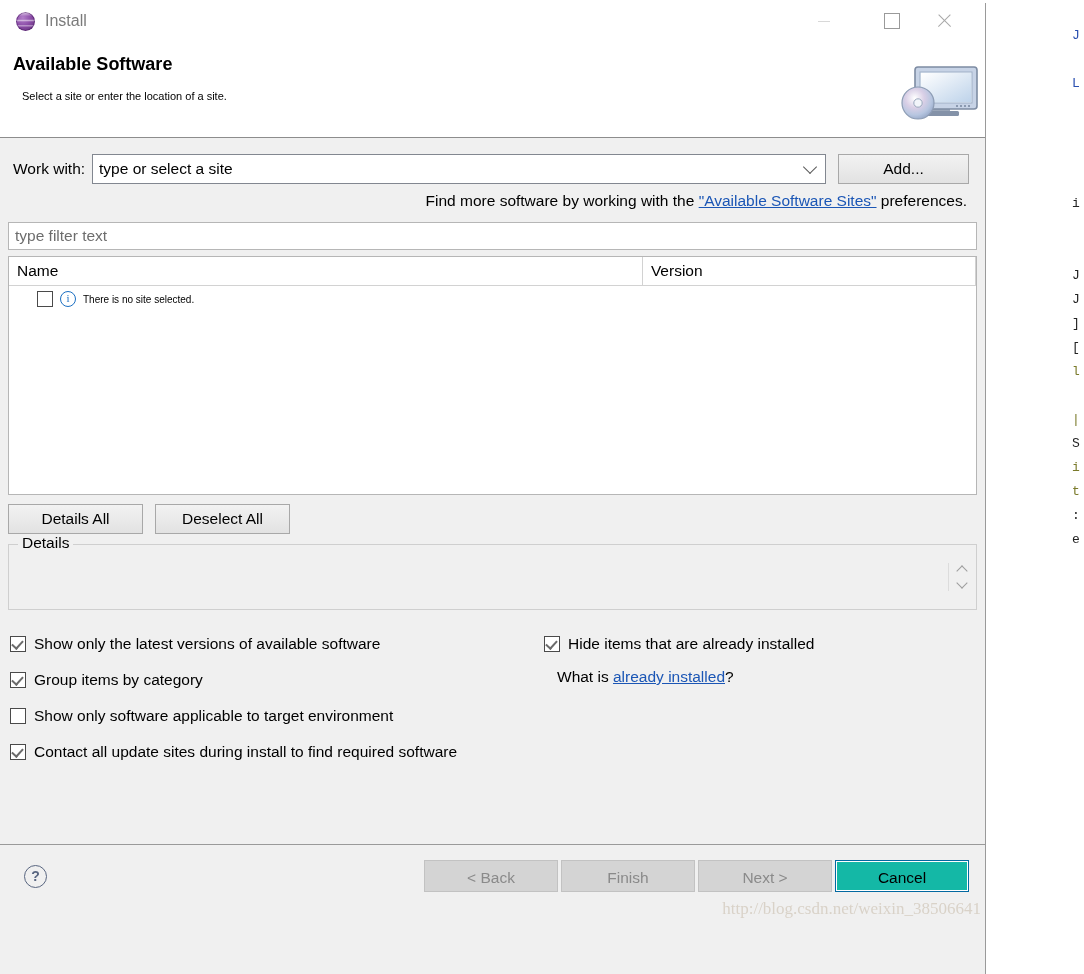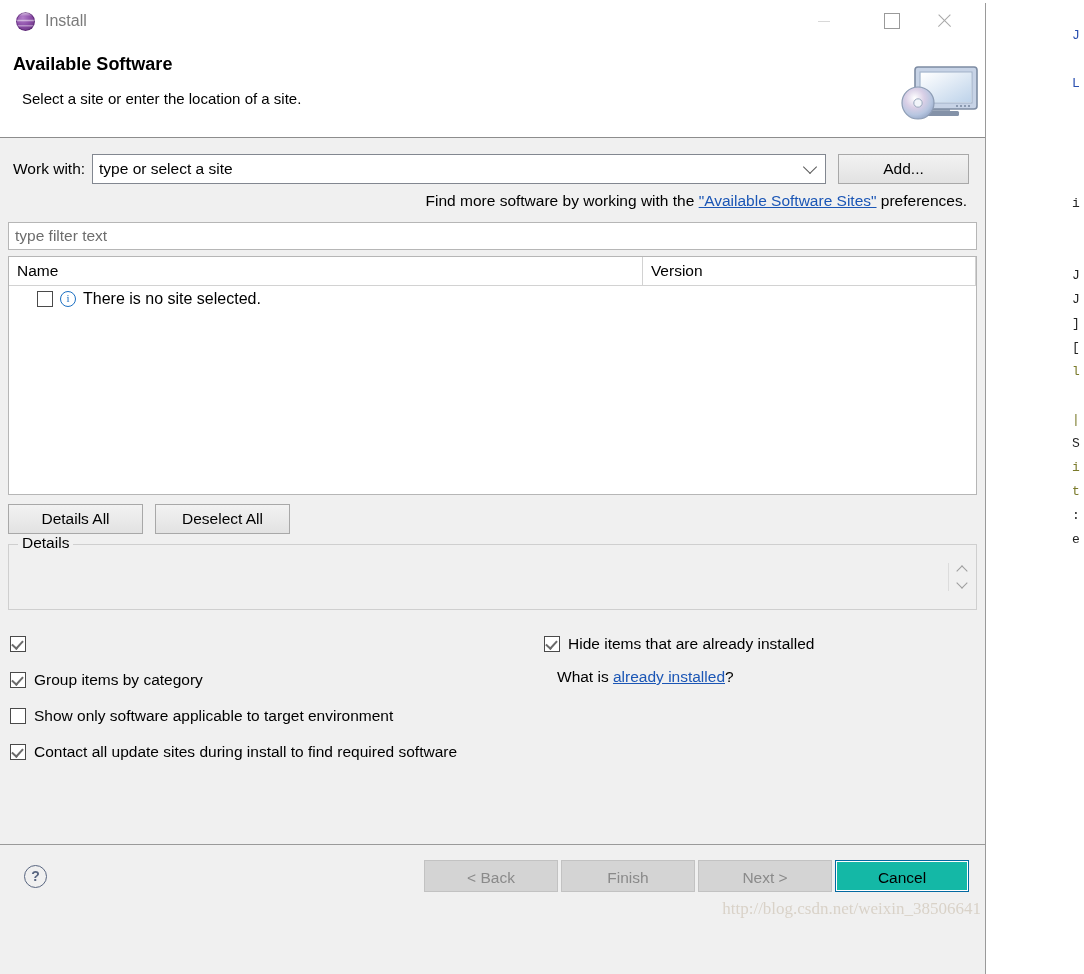--- a/index.html
+++ b/index.html
@@ -106,21 +106,21 @@
     box-sizing: border-box;
   }
   #banner-title {
     position: absolute;
     left: 13px; top: 15px;
     font-size: 18px; font-weight: bold;
   }
   #banner-sub {
     position: absolute;
     left: 22px; top: 51px;
-    font-size: 15px;
+    font-size: 11px;
   }
   #banner-art {
     position: absolute;
     right: 2px; top: 24px;
     width: 84px; height: 64px;
   }
 
   
   #dlgbody { padding: 0; }
 
@@ -232,21 +232,21 @@
     margin-left: 7px;
     border-radius: 50%;
     border: 1.4px solid #1b6fc2;
     color: #1b6fc2;
     font-size: 11px;
     line-height: 12px;
     text-align: center;
     font-family: "Liberation Serif", serif;
     flex: none;
   }
-  .trow .rtext { margin-left: 7px; font-size: 16px; }
+  .trow .rtext { margin-left: 7px; font-size: 10px; }
 
   #selrow {
     margin: 9px 0 0 8px;
     display: flex; gap: 12px;
   }
   #select-all-btn { width: 135px; }
   #deselect-all-btn { width: 135px; }
 
   #details {
     margin: 10px 8px 0 8px;
@@ -468,20 +468,21 @@
       <span id="details-legend">Details</span>
       <div id="details-spin">
         <i class="up"></i>
         <i class="dn"></i>
       </div>
     </div>
 
     <div id="options">
       <div class="optrow">
         <span class="cbox checked"></span>
+        <span class="olabel">Show only the latest versions of available software</span>
       </div>
       <div class="optrow">
         <span class="cbox checked"></span>
         <span class="olabel">Group items by category</span>
       </div>
       <div class="optrow">
         <span class="cbox"></span>
         <span class="olabel">Show only software applicable to target environment</span>
       </div>
       <div class="optrow">

